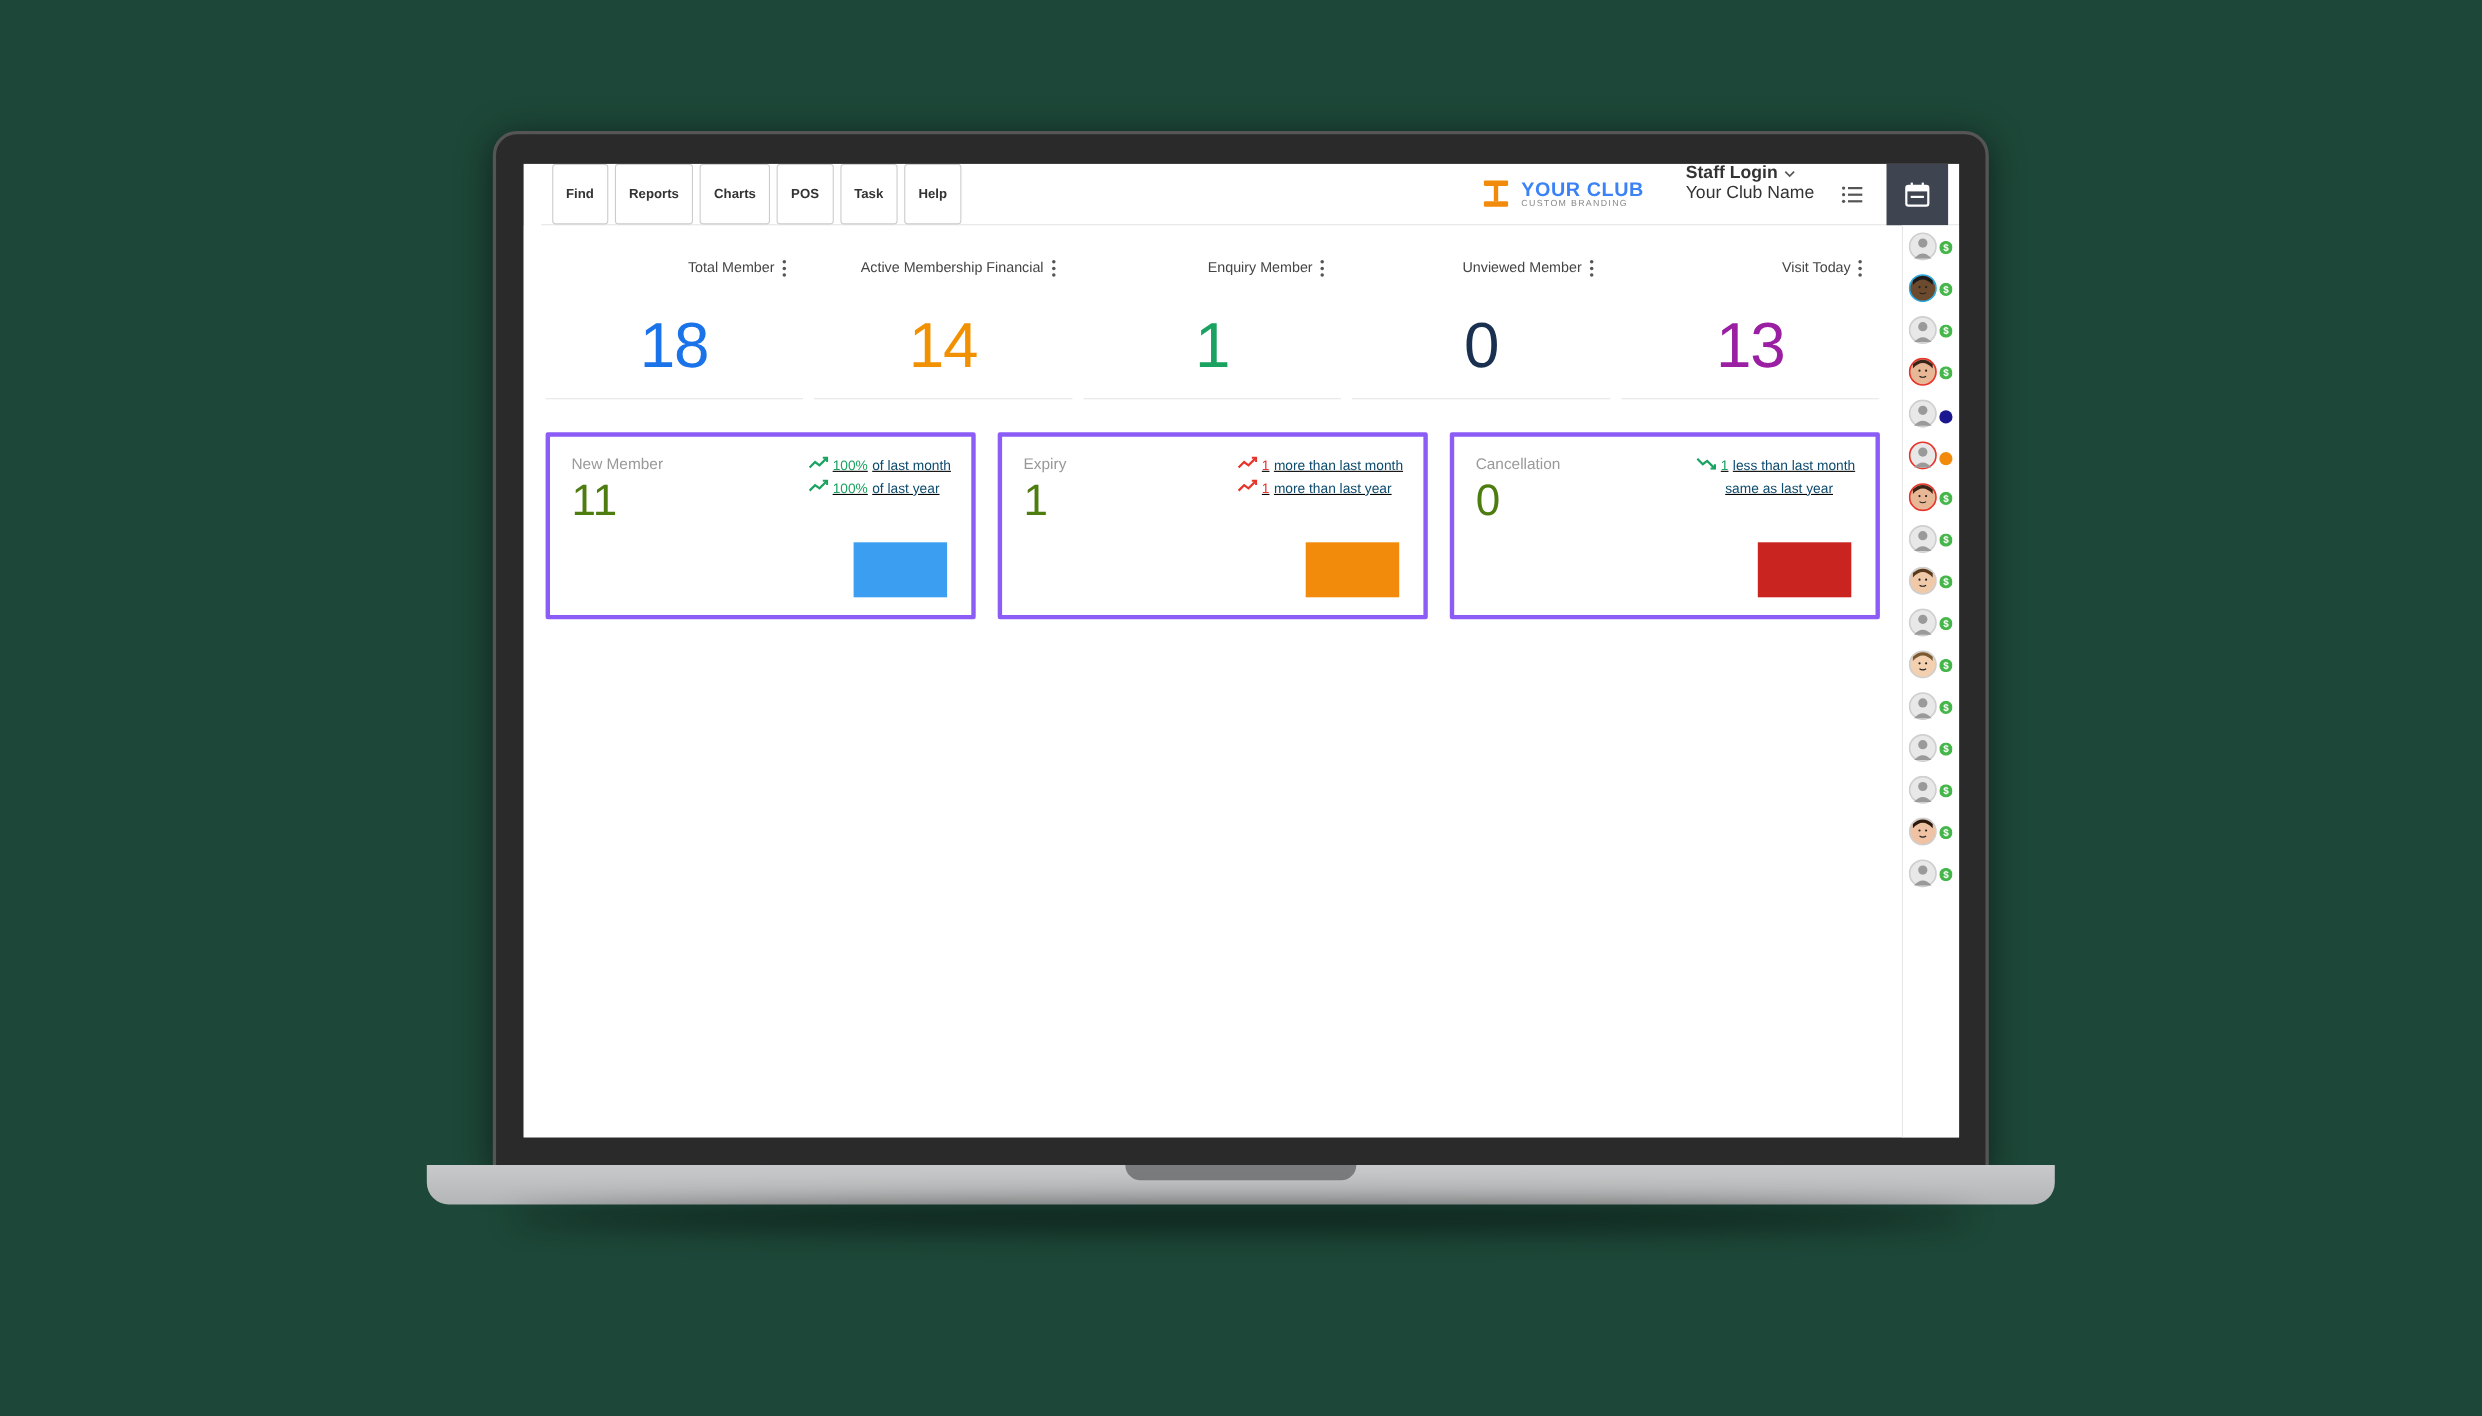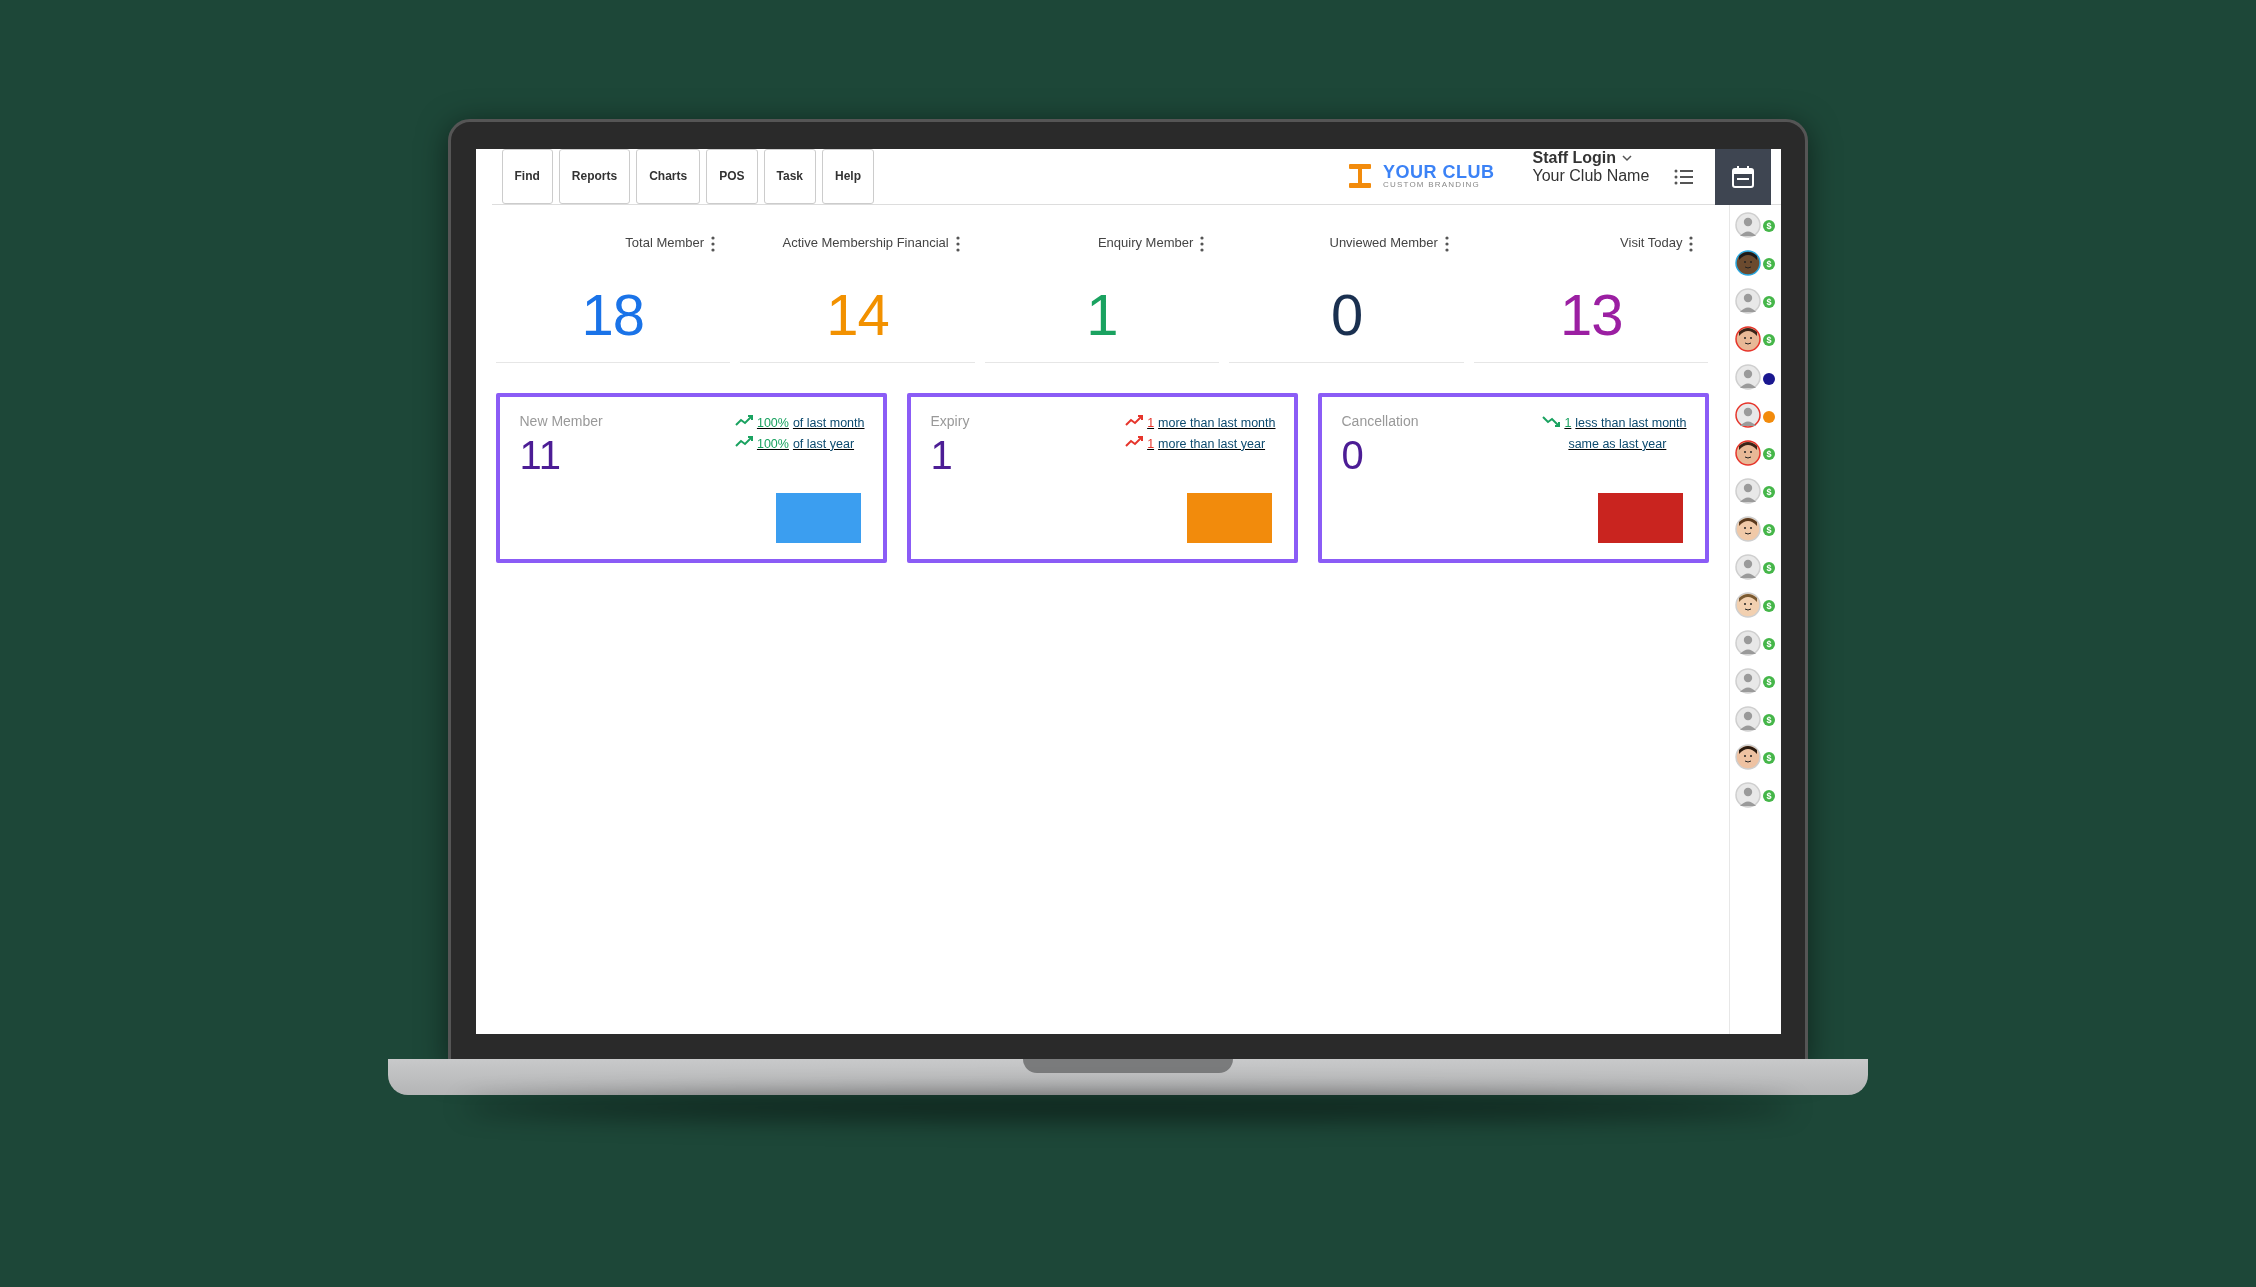--- a/index.html
+++ b/index.html
@@ -182,21 +182,21 @@
   position: relative;
   min-height: 170px;
 }
 .card-title {
   font-size: 14px;
   color: #999;
   margin-bottom: 4px;
 }
 .card-value {
   font-size: 40px;
-  color: #4c1d95;
+  color: #4d7c0f;
   font-weight: 400;
 }
 .card-trends {
   position: absolute;
   top: 16px;
   right: 18px;
   text-align: left;
   font-size: 12.5px;
   line-height: 1.7;
 }

